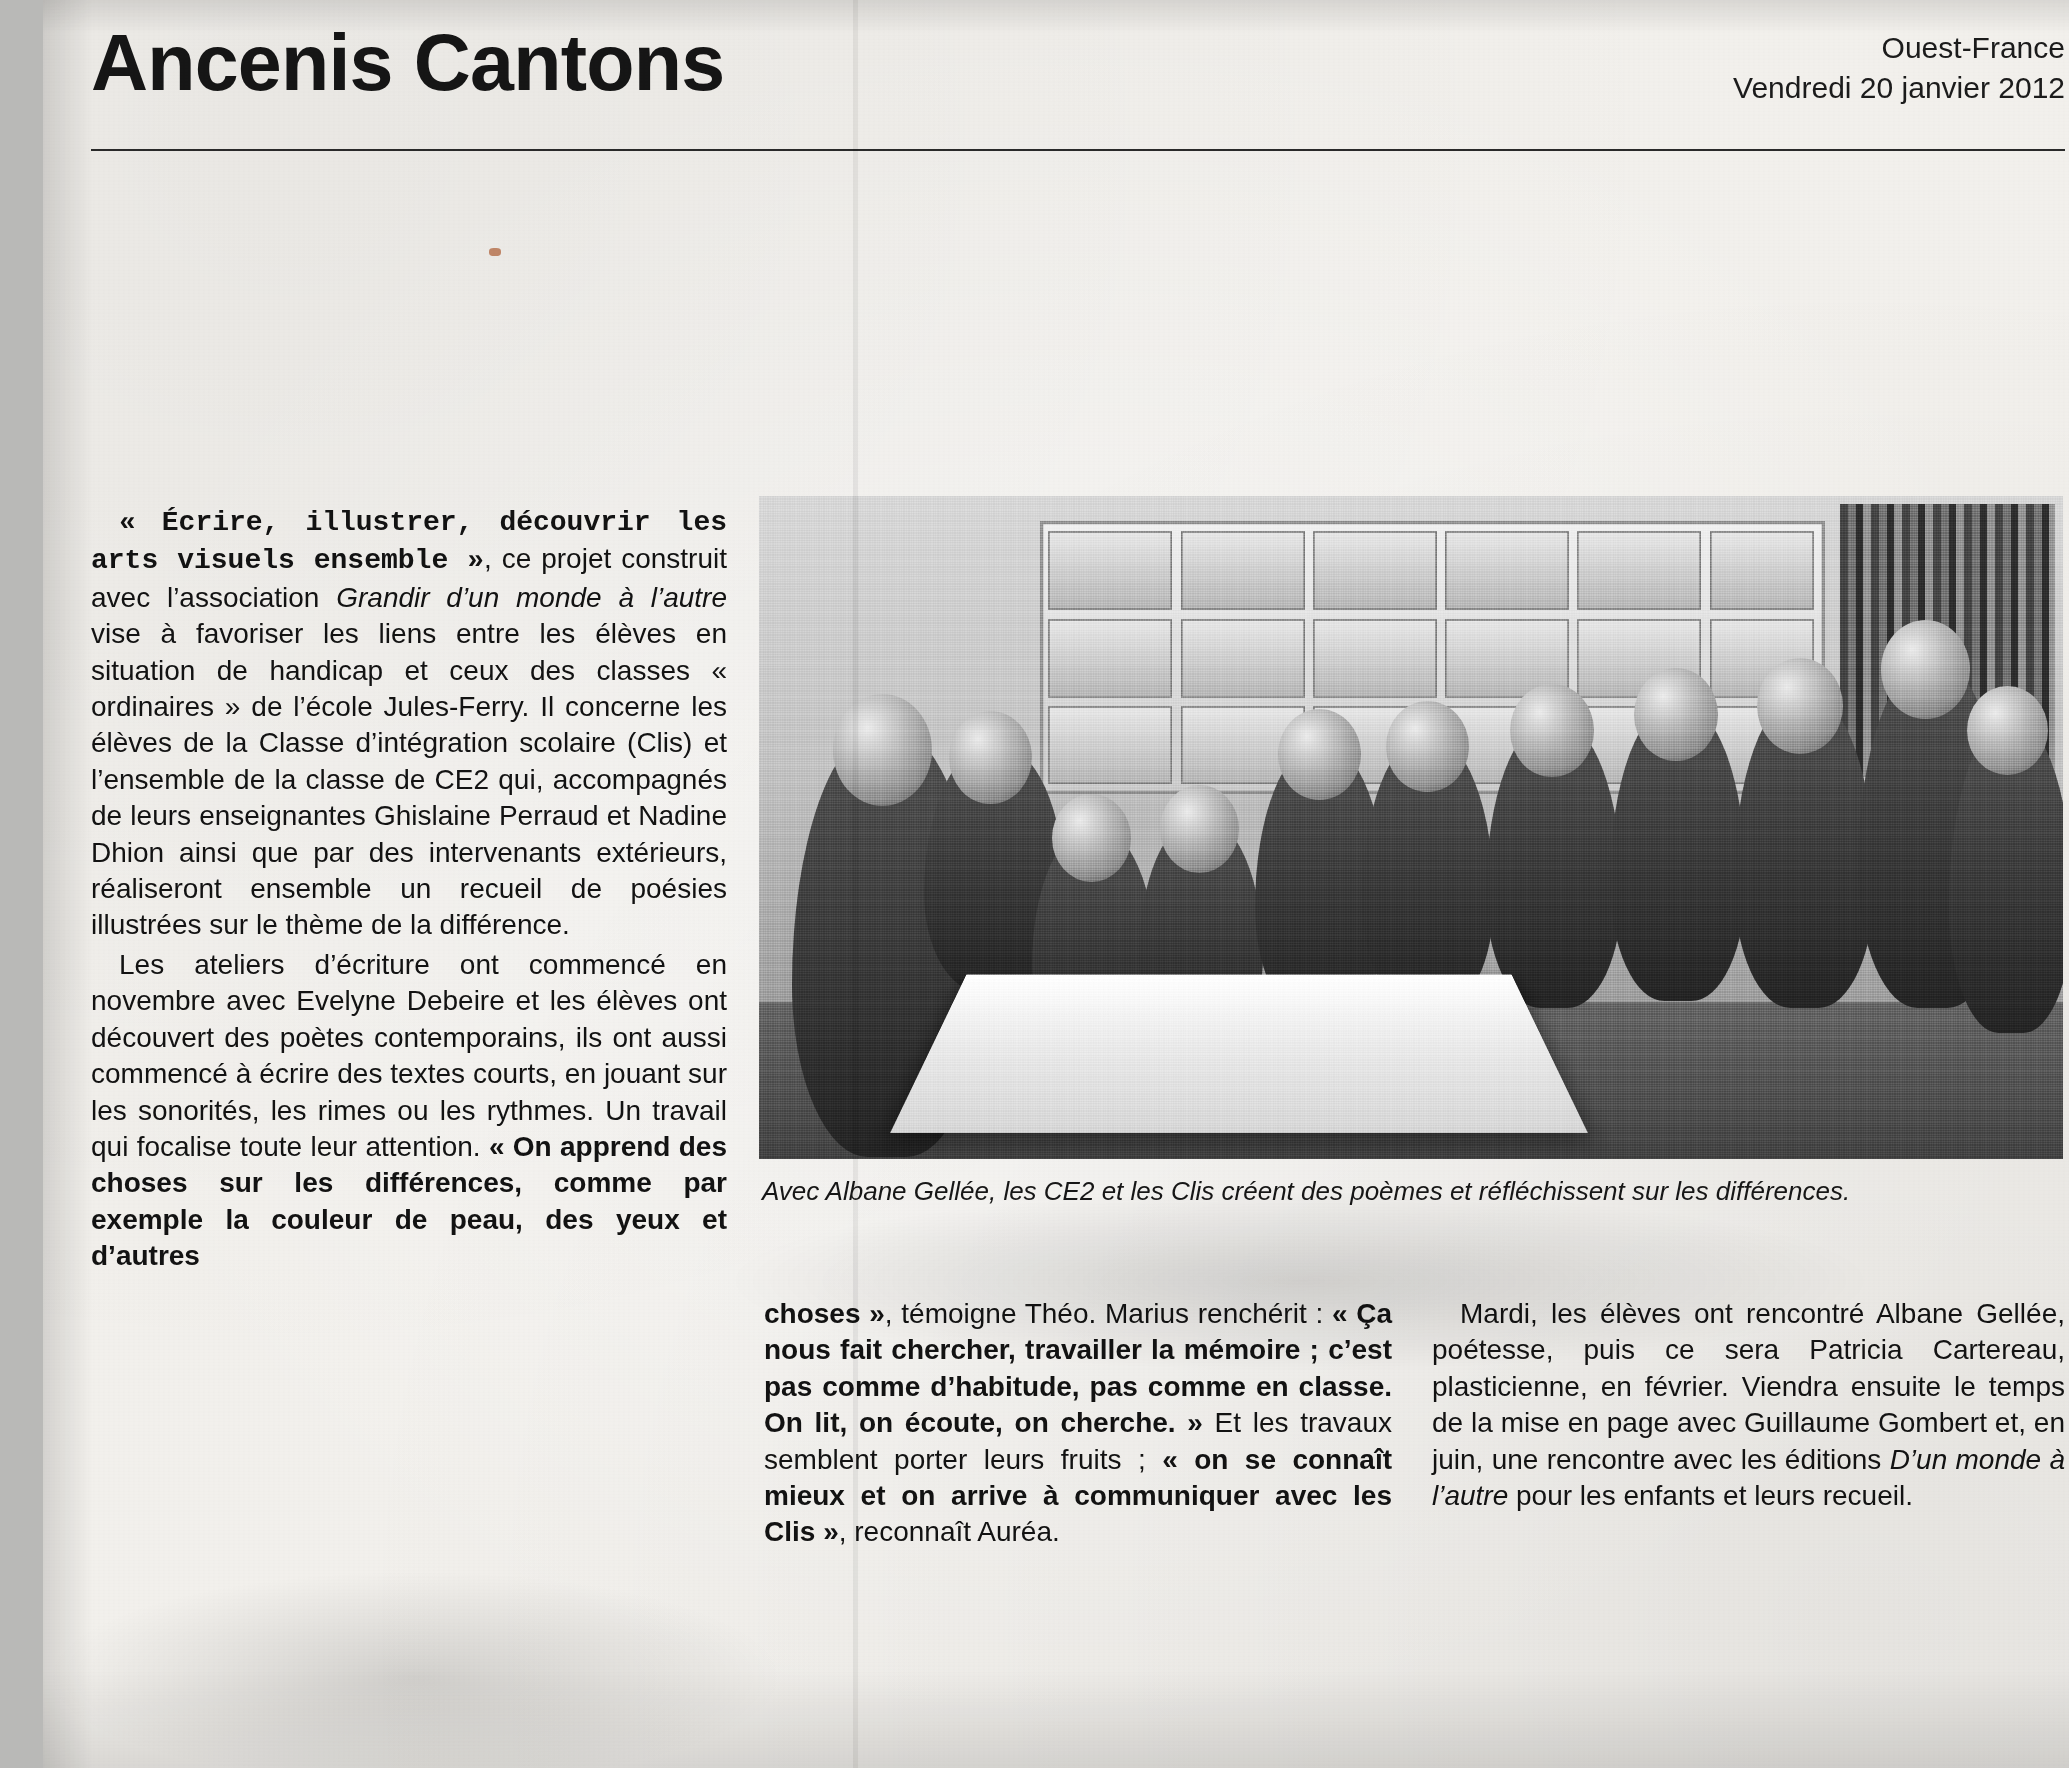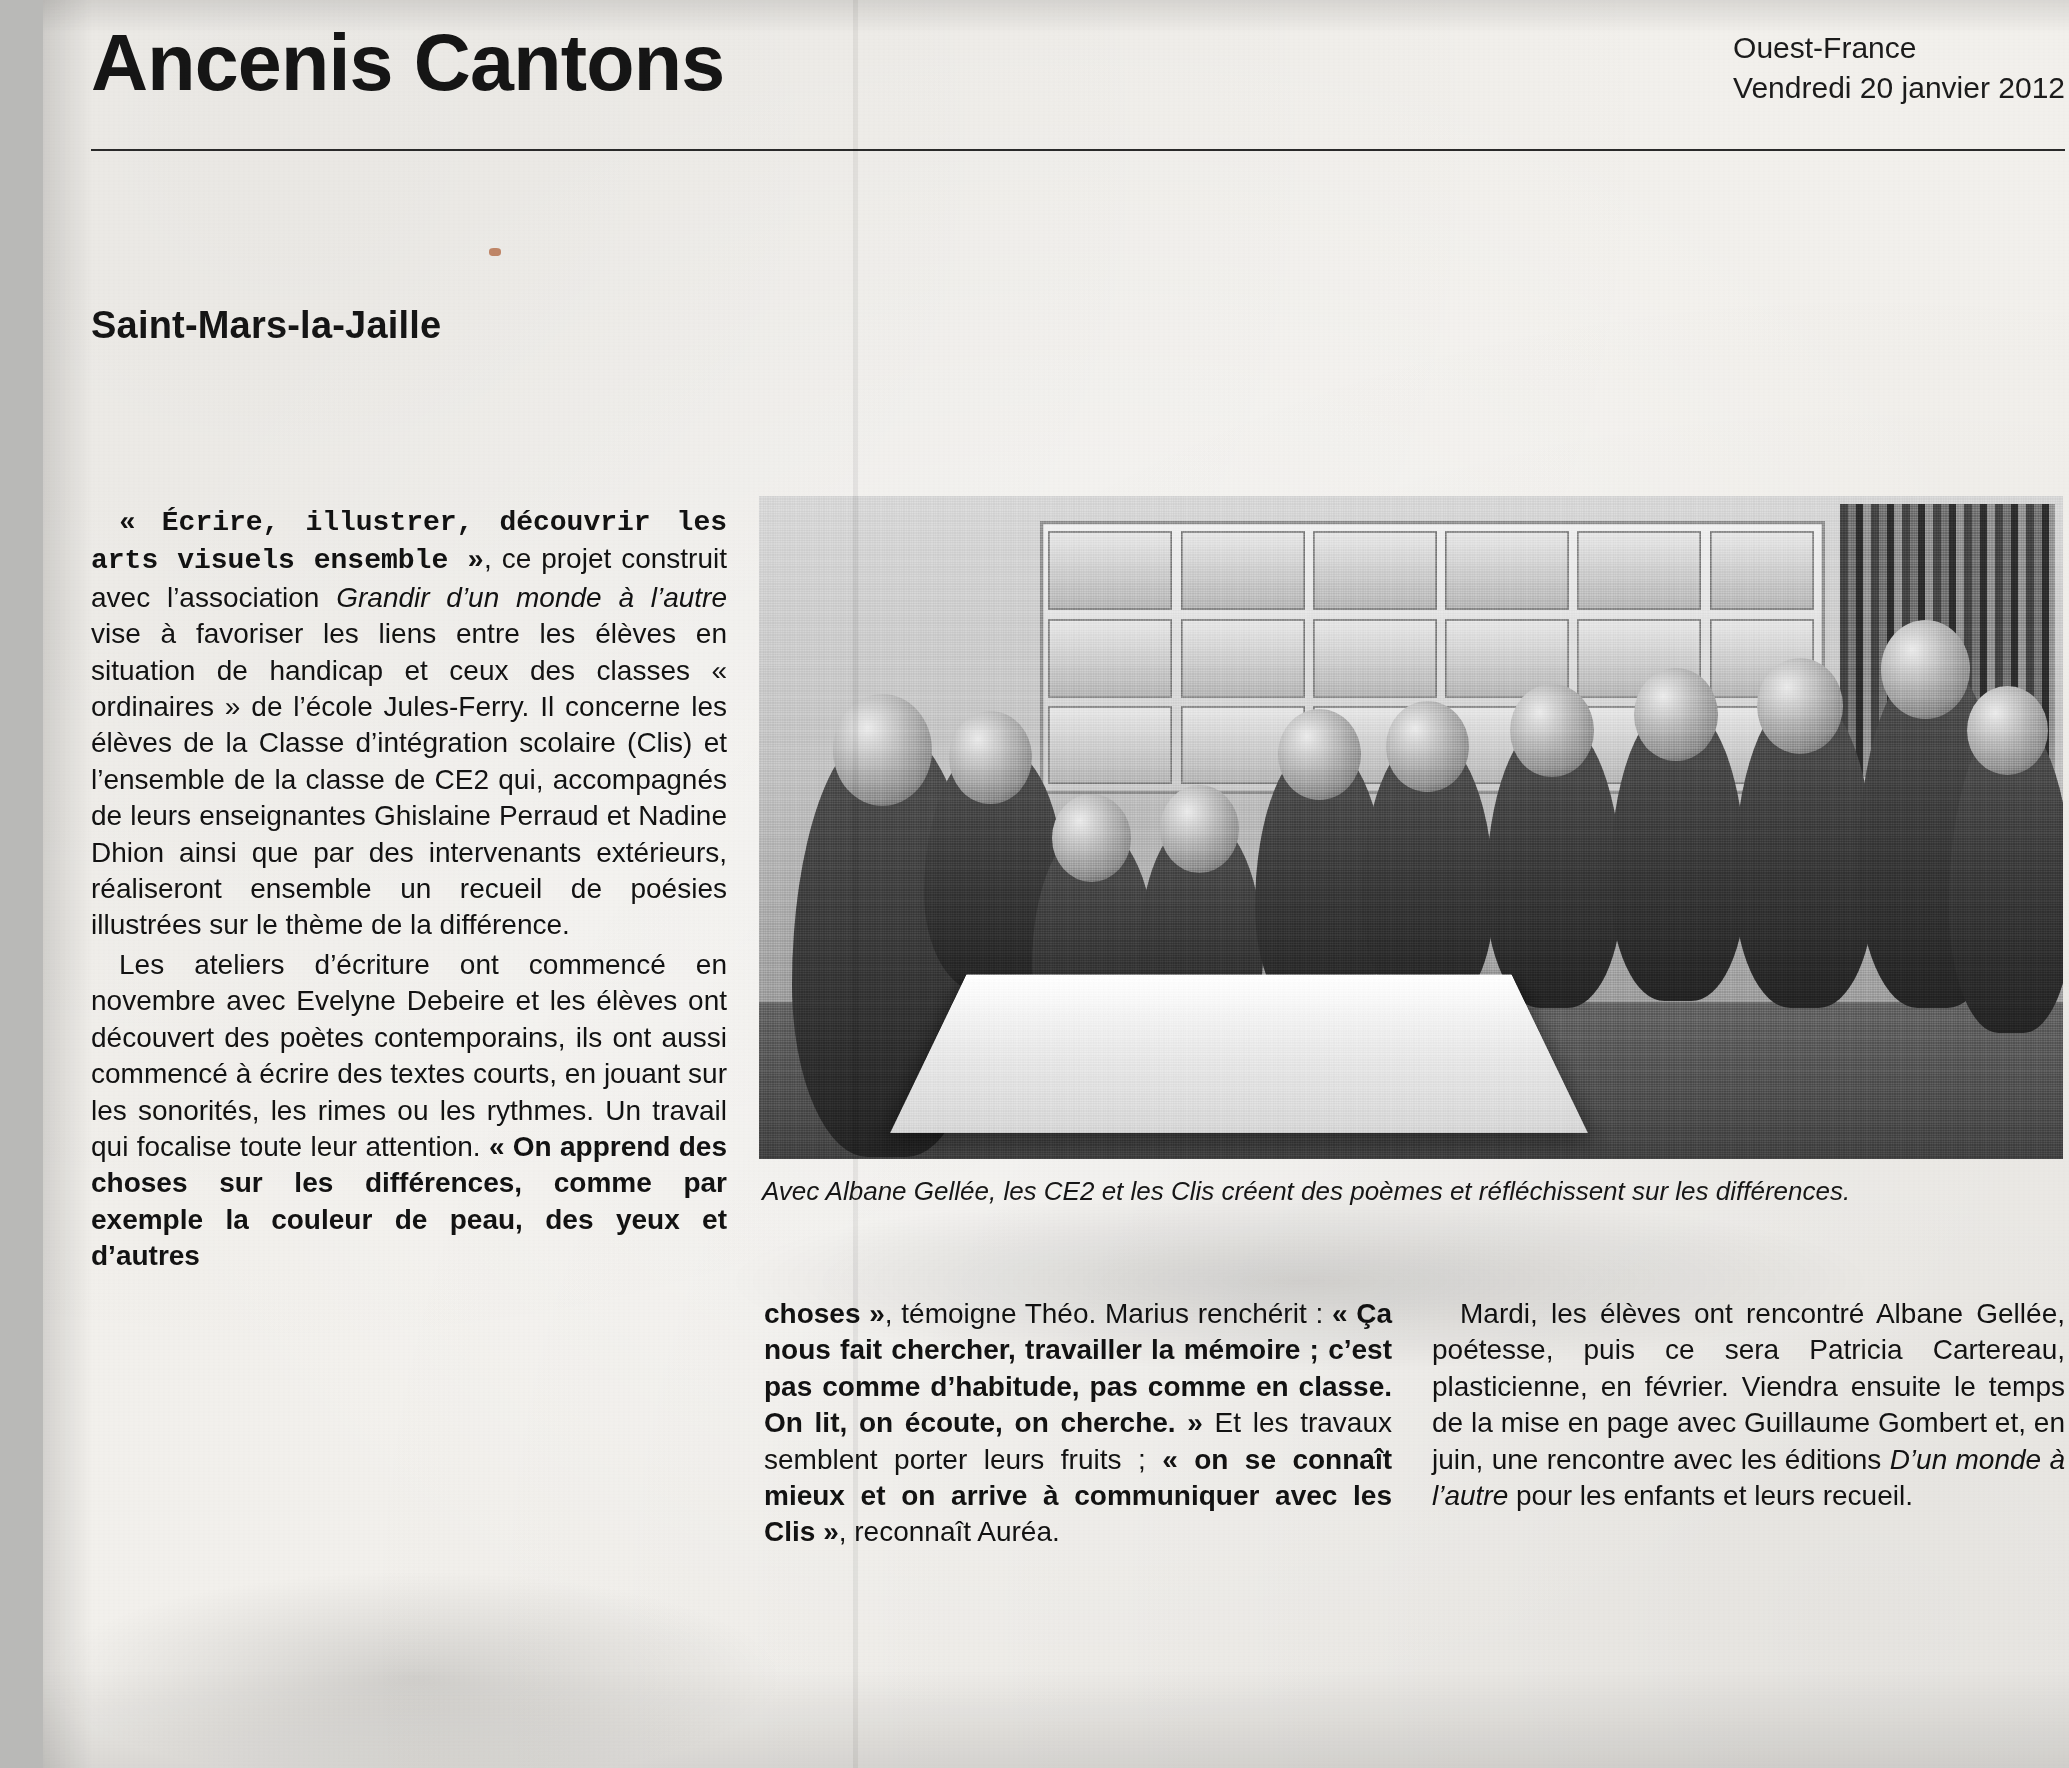--- a/index.html
+++ b/index.html
@@ -65,20 +65,21 @@
     font-size: 79px;
     font-weight: 700;
     letter-spacing: -0.8px;
     line-height: 1;
     font-family: "Liberation Sans", sans-serif;
   }
   .masthead-meta {
     position: absolute;
     right: 0;
     top: 11.6px;
+    text-align: right;
     font-size: 30px;
     line-height: 1.32;
     font-family: "Liberation Sans", sans-serif;
     color: #1c1c1c;
   }
   .masthead-rule {
     position: absolute;
     left: 0;
     right: 0;
     top: 132px;
@@ -229,21 +230,20 @@
     <div class="masthead-title">Ancenis Cantons</div>
     <div class="masthead-meta">
       <div>Ouest-France</div>
       <div>Vendredi 20 janvier 2012</div>
     </div>
     <div class="masthead-rule"></div>
   </div>
 
   <div class="red-dot" style="left:446px; top:248px;"></div>
 
-  <div class="locality">Saint-Mars-la-Jaille</div>
 
   <div class="col" id="col1">
     <p><span class="lead">« Écrire, illustrer, découvrir les arts visuels ensemble »</span><span>, ce projet construit avec l’association </span><em>Grandir d’un monde à l’autre</em><span> vise à favoriser les liens entre les élèves en situation de handicap et ceux des classes « ordinaires » de l’école Jules-Ferry. Il concerne les élèves de la Classe d’intégration scolaire (Clis) et l’ensemble de la classe de CE2 qui, accompagnés de leurs enseignantes Ghislaine Perraud et Nadine Dhion ainsi que par des intervenants extérieurs, réaliseront ensemble un recueil de poésies illustrées sur le thème de la différence.</span></p>
     <p><span>Les ateliers d’écriture ont commencé en novembre avec Evelyne Debeire et les élèves ont découvert des poètes contemporains, ils ont aussi commencé à écrire des textes courts, en jouant sur les sonorités, les rimes ou les rythmes. Un travail qui focalise toute leur attention. </span><span class="b">« On apprend des choses sur les différences, comme par exemple la couleur de peau, des yeux et d’autres</span></p>
   </div>
 
   <div class="photo-wrap">
     <div class="photo">
       <div class="wall"></div>
       <div class="shelf">

